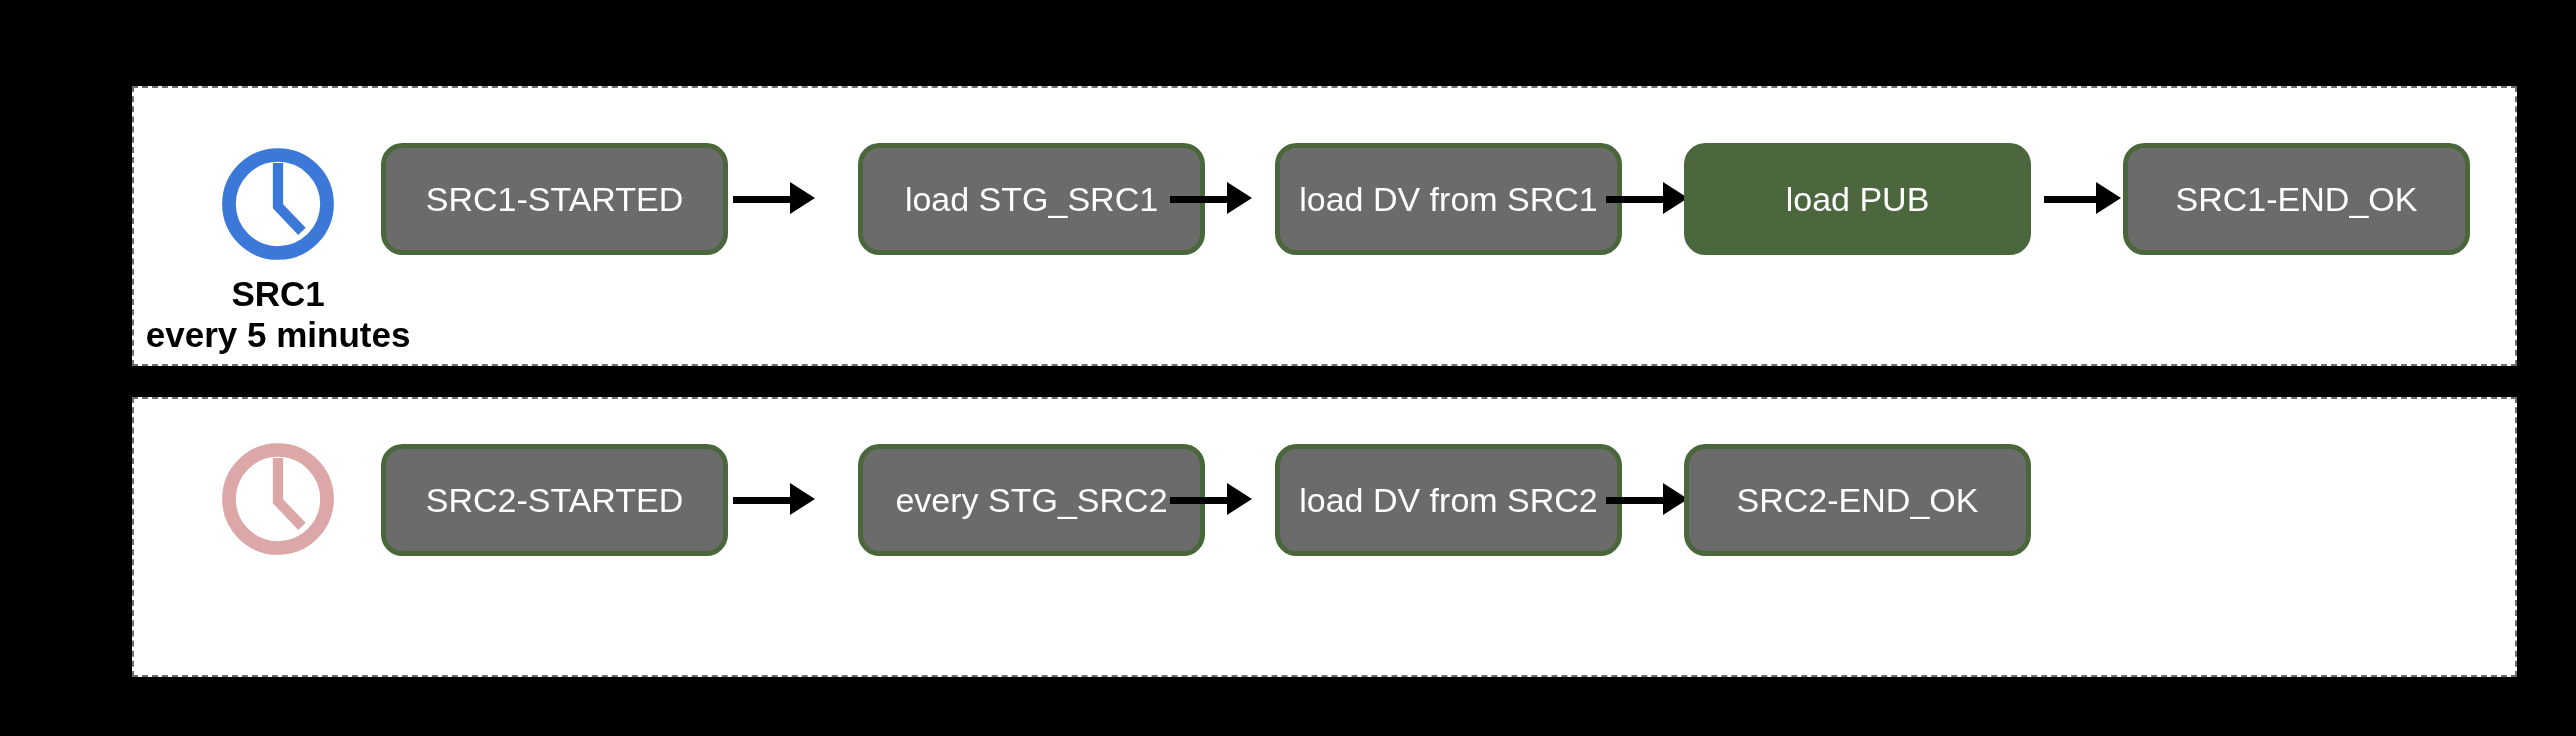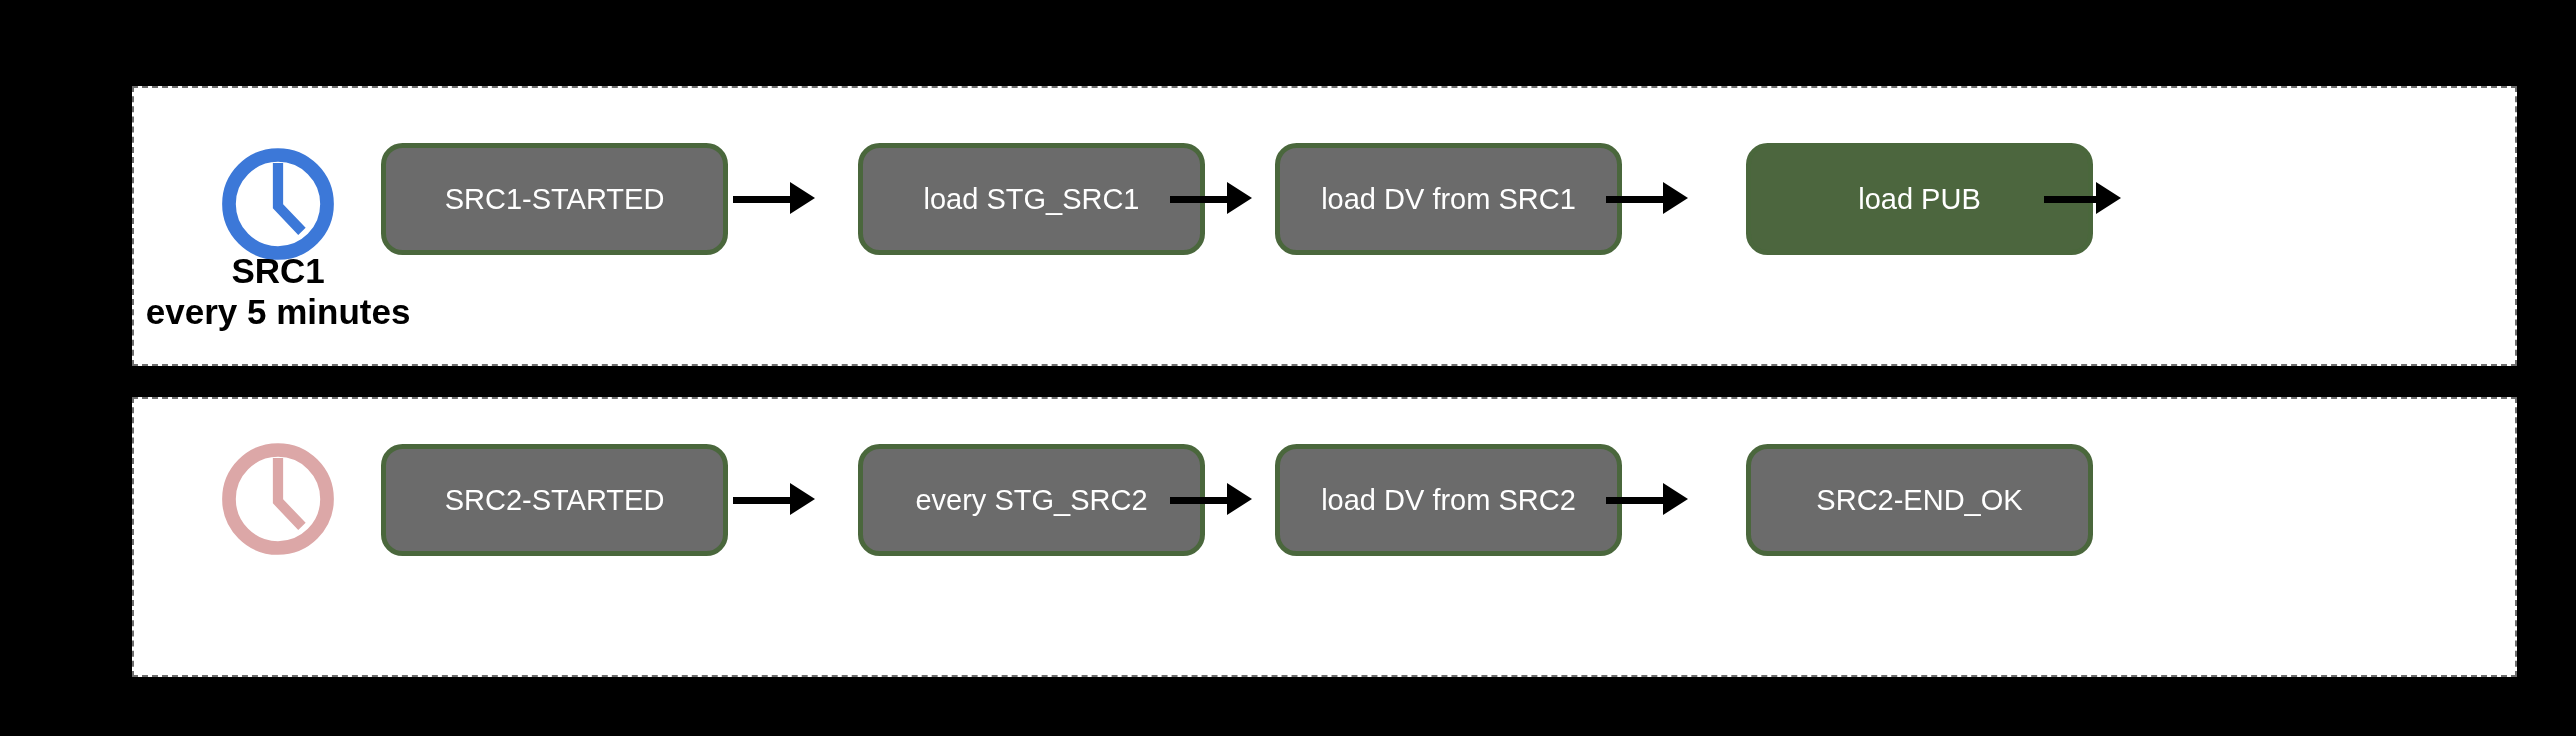--- a/index.html
+++ b/index.html
@@ -40,37 +40,37 @@
     position: absolute;
     left: -2.9px;
     width: 294px;
     text-align: center;
     font-size: 35px;
     line-height: 41px;
     font-weight: 700;
     color: #000;
     white-space: nowrap;
   }
-  .panel-1 .sched-label { top: 162px; }
+  .panel-1 .sched-label { top: 185px; }
   .panel-2 .sched-label { top: 157px; }
 
   
   .node {
     position: absolute;
     width: 347px;
     height: 112px;
     box-sizing: border-box;
     background: var(--node_fill_gray, #6b6b6b);
     border: 5.9px solid var(--node_border_green, #4a673c);
     border-radius: 21.6px;
     display: flex;
     align-items: center;
     justify-content: center;
     color: var(--node_text, #fff);
-    font-size: 29px;
+    font-size: 34px;
     white-space: nowrap;
   }
   .panel-1 .node { top: 55px; }
   .panel-2 .node { top: 45px; align-items: center; }
   .node.green { background: var(--node_fill_green, #4c663e); }
 
   
   .arrow {
     position: absolute;
     width: 82px;
@@ -94,21 +94,21 @@
     height: 0;
     border-left: 25.5px solid var(--arrow, #000);
     border-top: 16.7px solid transparent;
     border-bottom: 16.7px solid transparent;
   }
 
   
   .nx1 { left: 247px; }
   .nx2 { left: 724px; }
   .nx3 { left: 1141px; }
-  .nx4 { left: 1612px; }
+  .nx4 { left: 1550px; }
   .nx5 { left: 1989px; }
   .ax1 { left: 599px; }
   .ax2 { left: 1036px; }
   .ax3 { left: 1472px; }
   .ax4 { left: 1910px; width: 77px; }
 </style>
 </head>
 <body>
 
 <div class="stage">
@@ -152,20 +152,23 @@
       </div>
 
     <div class="node green nx4">
       <span>load PUB</span>
     </div>
     <div class="arrow ax4">
         <div class="shaft"></div>
         <div class="head"></div>
       </div>
 
+    <div class="node nx5">
+      <span>SRC1-END_OK</span>
+    </div>
   </section>
 
   <section class="panel panel-2">
 
     <svg class="clock" viewBox="0 0 100 100">
       <g fill="none" stroke-linecap="butt" stroke-linejoin="miter" stroke="#dca7a7">
         <circle cx="50" cy="50" r="43" stroke-width="12"></circle>
         <polyline points="50,14 50,52 71,74" stroke-width="9"></polyline>
       </g>
     </svg>

